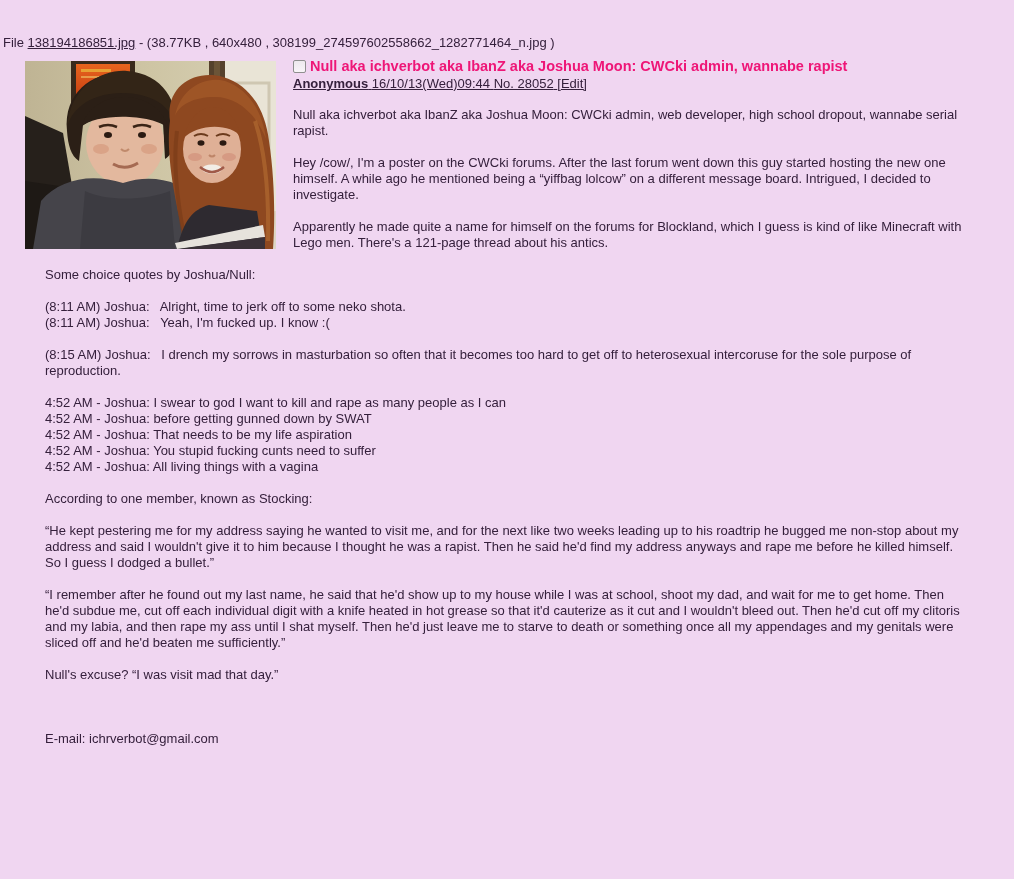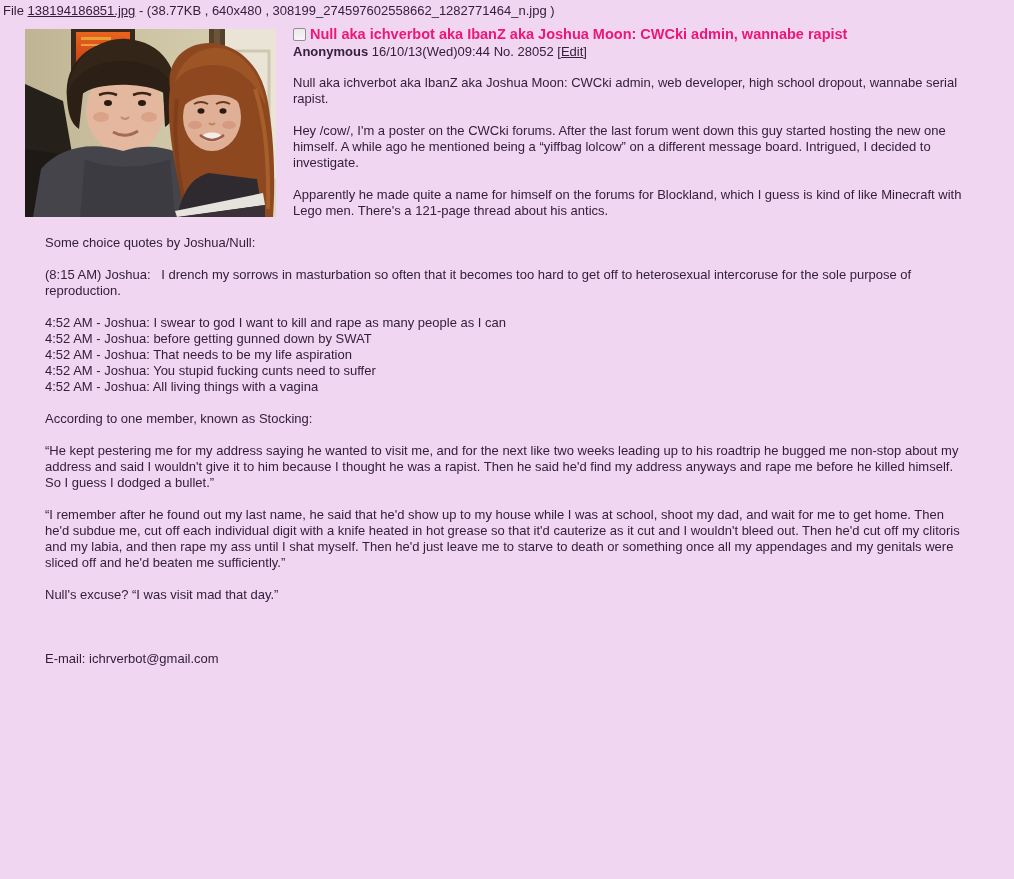--- a/index.html
+++ b/index.html
@@ -17,20 +17,21 @@
   }
   a {
     color: #35203C;
     text-decoration: underline;
     cursor: pointer;
   }
   .file-line {
     padding: 3px 0 0 3px;
     height: 17px;
     white-space: pre;
+    margin-top: 32px;
   }
   .post { }
   .thumb {
     float: left;
     margin: 4px 17px 12px 25px;
     display: block;
     line-height: 0;
   }
   .post-header {
     margin-top: 5px;
@@ -51,20 +52,21 @@
     vertical-align: -2px;
     display: inline-block;
   }
   .subject {
     color: #EE1677;
     font-weight: bold;
     font-size: 14.5px;
   }
   .name-line {
     line-height: 16px;
+    text-decoration: underline;
   }
   .poster-name {
     font-weight: bold;
   }
   blockquote.post-body {
     margin: 15px 44px 0 45px;
     padding: 0;
   }
   .para {
     margin: 16px 0 0 0;
@@ -158,20 +160,22 @@
   <div class="post-header">
     <div class="subject-line"><input type="checkbox" class="post-checkbox" style=""><span class="subject">Null aka ichverbot aka IbanZ aka Joshua Moon: CWCki admin, wannabe rapist</span></div>
     <div class="name-line"><span class="poster-name">Anonymous</span> <span>16/10/13(Wed)09:44</span> <span>No. 28052</span> <span>[</span><a>Edit</a><span>]</span></div>
   </div>
 
   <blockquote class="post-body">
     <div class="para">Null aka ichverbot aka IbanZ aka Joshua Moon: CWCki admin, web developer, high school dropout, wannabe serial rapist.</div>
     <div class="para">Hey /cow/, I'm a poster on the CWCki forums. After the last forum went down this guy started hosting the new one himself. A while ago he mentioned being a “yiffbag lolcow” on a different message board. Intrigued, I decided to investigate.</div>
     <div class="para">Apparently he made quite a name for himself on the forums for Blockland, which I guess is kind of like Minecraft with Lego men. There's a 121-page thread about his antics.</div>
     <div class="para">Some choice quotes by Joshua/Null:</div>
+    <div class="para">(8:11 AM) Joshua:   Alright, time to jerk off to some neko shota.
+(8:11 AM) Joshua:   Yeah, I'm fucked up. I know :(</div>
     <div class="para">(8:15 AM) Joshua:   I drench my sorrows in masturbation so often that it becomes too hard to get off to heterosexual intercoruse for the sole purpose of reproduction.</div>
     <div class="para">4:52 AM - Joshua: I swear to god I want to kill and rape as many people as I can
 4:52 AM - Joshua: before getting gunned down by SWAT
 4:52 AM - Joshua: That needs to be my life aspiration
 4:52 AM - Joshua: You stupid fucking cunts need to suffer
 4:52 AM - Joshua: All living things with a vagina</div>
     <div class="para">According to one member, known as Stocking:</div>
     <div class="para">“He kept pestering me for my address saying he wanted to visit me, and for the next like two weeks leading up to his roadtrip he bugged me non-stop about my address and said I wouldn't give it to him because I thought he was a rapist. Then he said he'd find my address anyways and rape me before he killed himself. So I guess I dodged a bullet.”</div>
     <div class="para">“I remember after he found out my last name, he said that he'd show up to my house while I was at school, shoot my dad, and wait for me to get home. Then he'd subdue me, cut off each individual digit with a knife heated in hot grease so that it'd cauterize as it cut and I wouldn't bleed out. Then he'd cut off my clitoris and my labia, and then rape my ass until I shat myself. Then he'd just leave me to starve to death or something once all my appendages and my genitals were sliced off and he'd beaten me sufficiently.”</div>
     <div class="para">Null's excuse? “I was visit mad that day.”</div>

